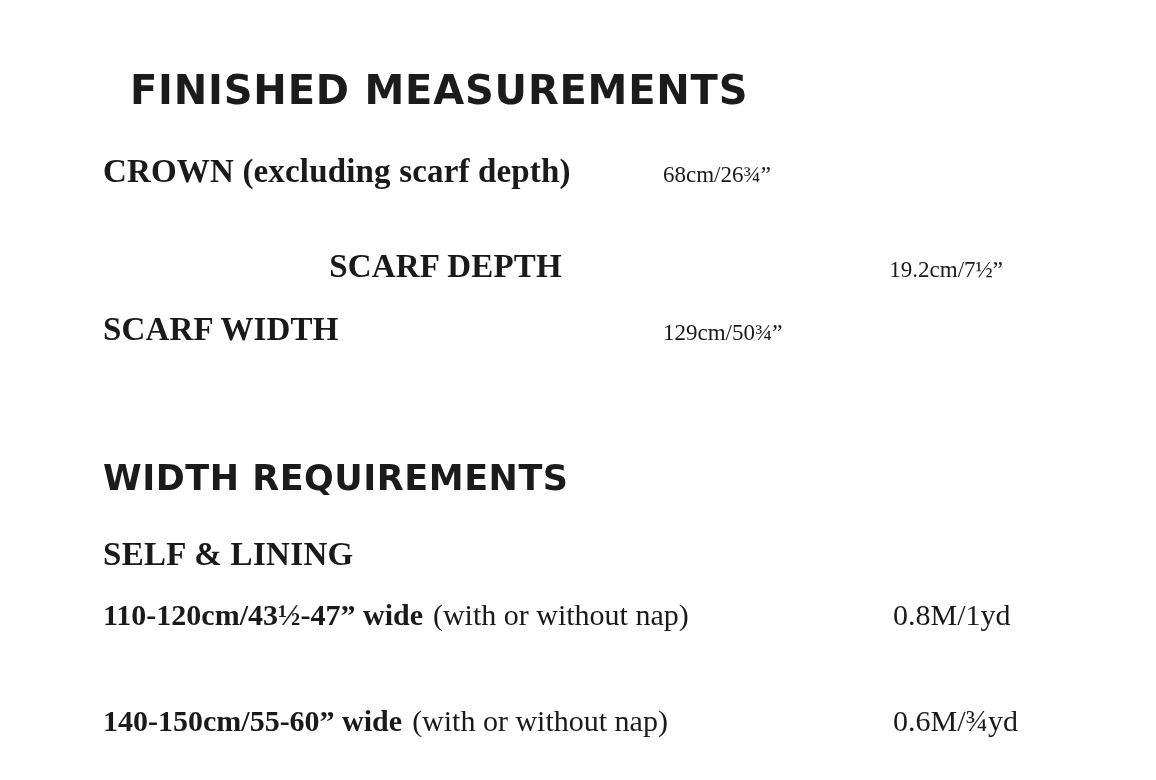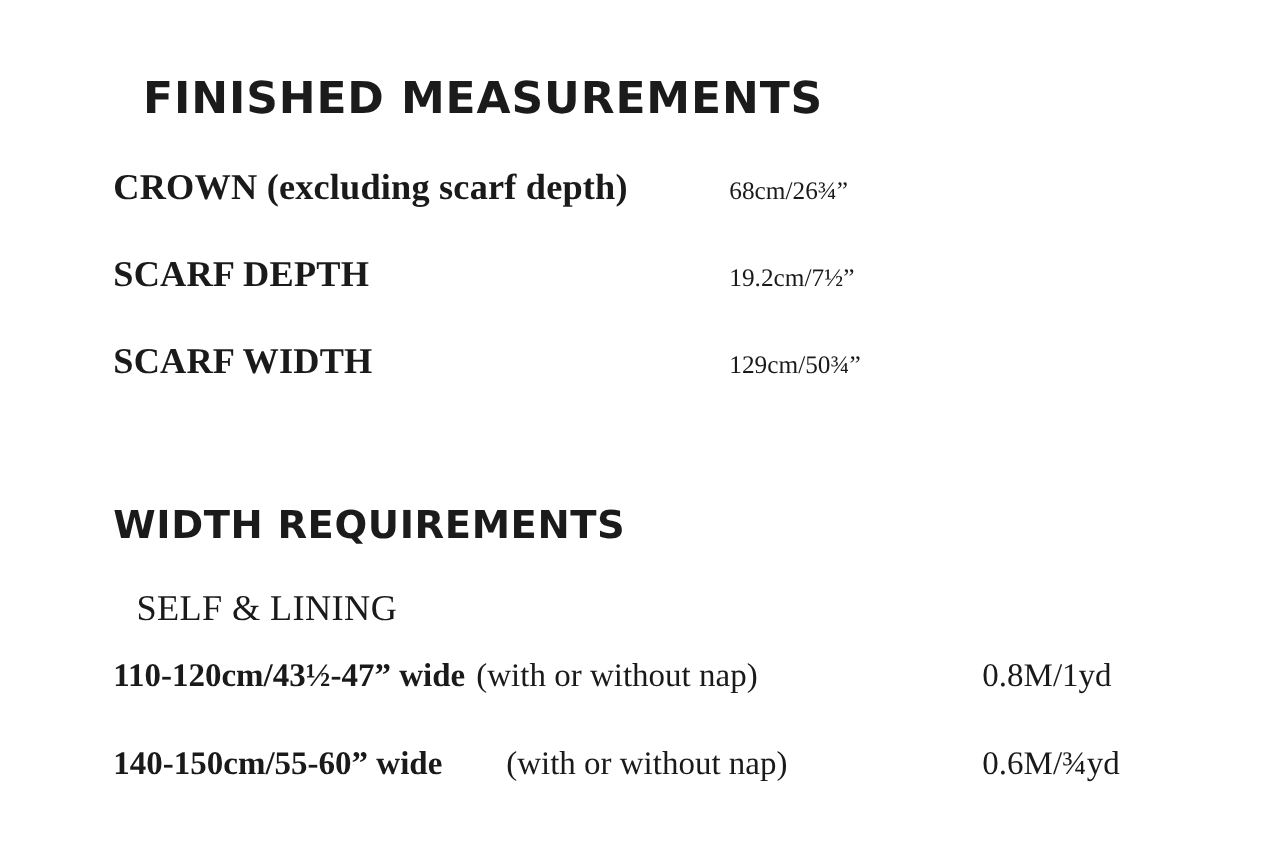--- a/index.html
+++ b/index.html
@@ -61,34 +61,33 @@
     width: 560px;
     white-space: nowrap;
   }
   .meas-value {
     font-family: "Liberation Serif", serif;
     font-weight: normal;
     font-size: 23px;
     white-space: nowrap;
   }
   #meas-row-0 { top: 153px; }
-  #meas-row-1 { top: 232px; }
+  #meas-row-1 { top: 248px; justify-content: flex-end; }
   #meas-row-2 { top: 311px; }
 
   
   #self-lining-subheading {
     position: absolute;
     left: 103px;
     top: 509px;
     font-family: "Liberation Serif", serif;
-    font-weight: normal;
+    font-weight: bold;
     font-size: 33px;
     letter-spacing: 0.01em;
     white-space: nowrap;
-    margin-left: 21px;
   }
 
   
   .fabric-row {
     position: absolute;
     left: 103px;
     width: 1000px;
     height: 44px;
     display: flex;
     align-items: flex-start;
@@ -108,21 +107,21 @@
   }
   .fabric-amount {
     font-family: "Liberation Serif", serif;
     font-weight: normal;
     font-size: 30px;
     white-space: nowrap;
     position: absolute;
     left: 790px;
   }
   #fabric-row-0 { top: 598px; }
-  #fabric-row-1 { top: 678px; gap: 48px; }
+  #fabric-row-1 { top: 704px; }
 </style>
 </head>
 <body>
 
 <div class="page">
 
   <h1 class="section-heading" id="finished-measurements-heading">FINISHED MEASUREMENTS</h1>
 
   <div class="meas-row" id="meas-row-0">
     <span class="meas-label">CROWN (excluding scarf depth)</span>

